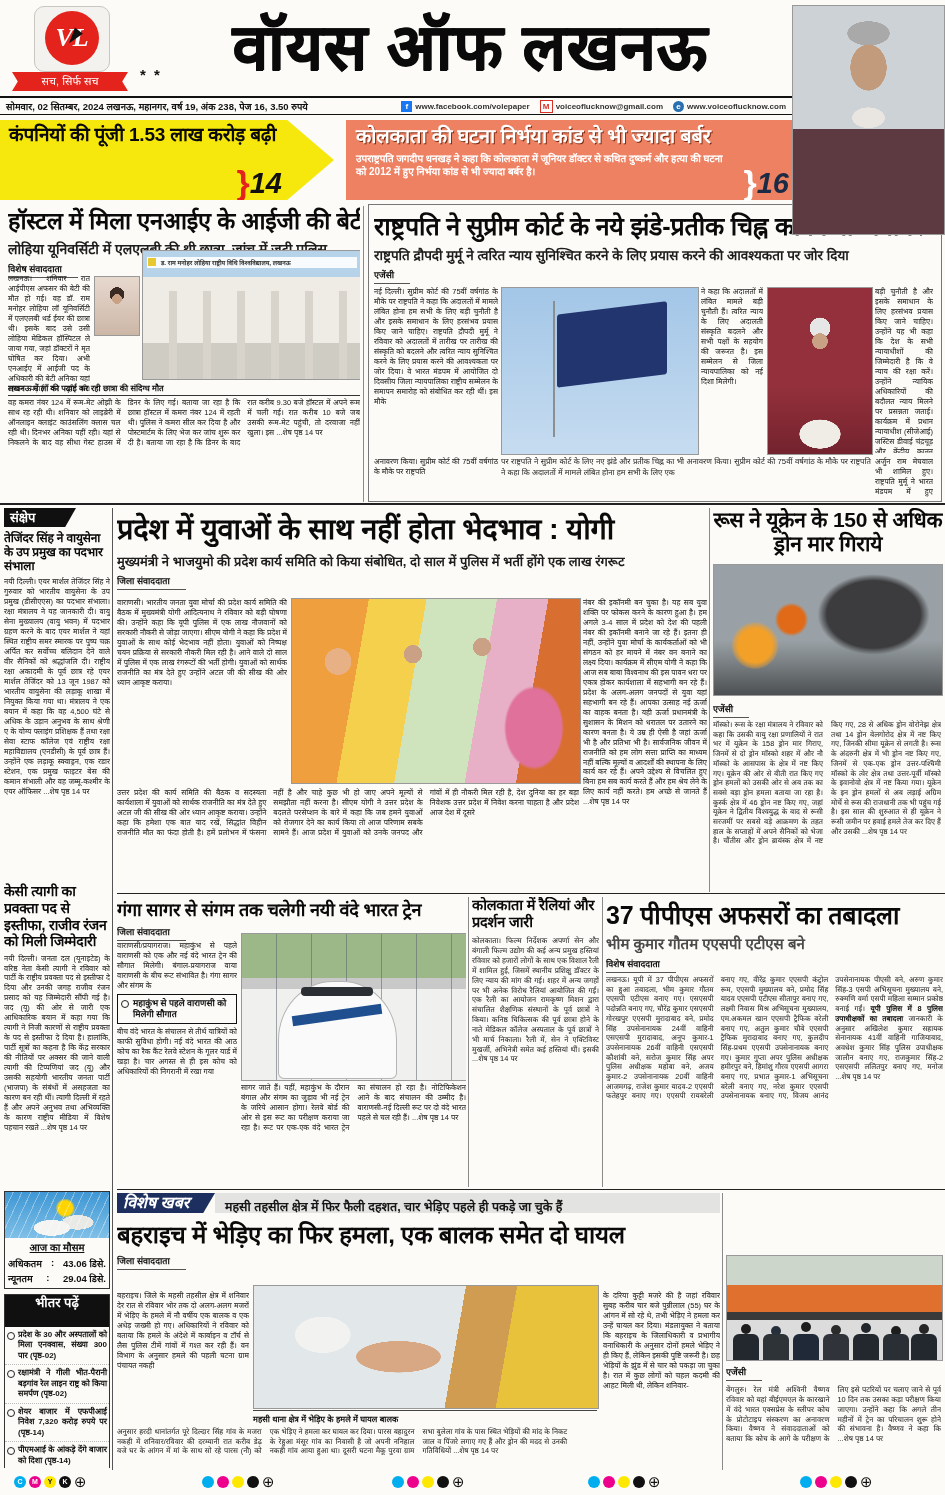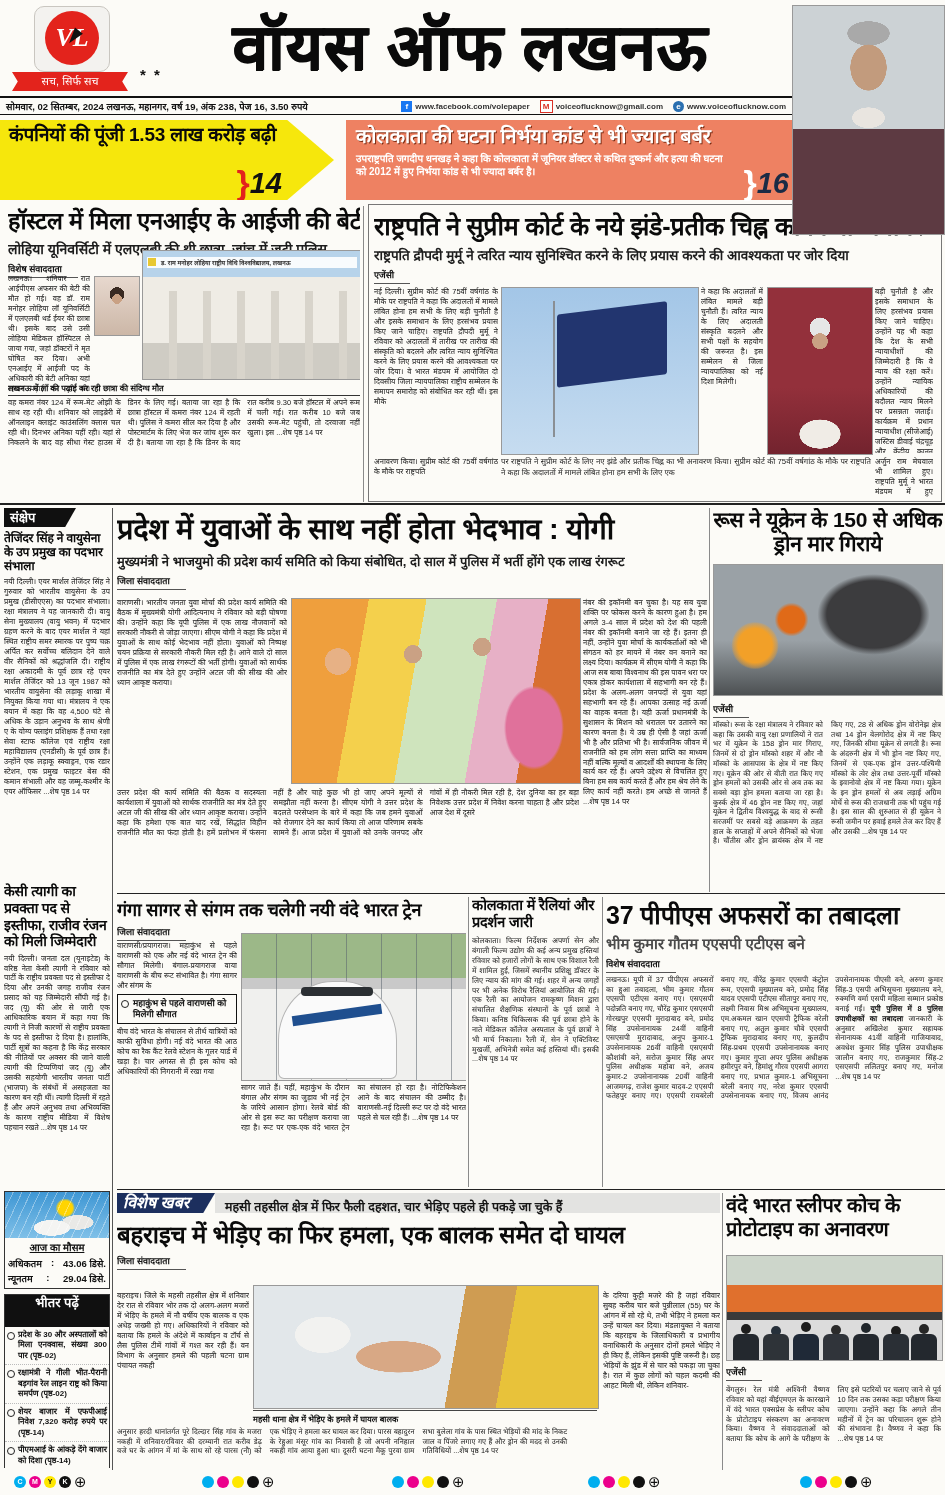--- a/index.html
+++ b/index.html
@@ -269,21 +269,20 @@
          radial-gradient(ellipse 70px 26px at 42% 58%, #d8a885 0 60%, transparent 61%),
          radial-gradient(ellipse 46px 30px at 20% 40%, #f2f2f0 0 60%, transparent 61%),
          linear-gradient(100deg,#e2e7ea 0 58%,#cf9c52 58% 72%,#e8c23a 72% 100%);"></div>
     <div class="caption" style="position:absolute;left:136px;top:217px;width:344px;border-top:1px solid #444;padding-top:2px;">महसी थाना क्षेत्र में भेड़िए के हमले में घायल बालक</div>
     <div class="body-txt abs" style="left:486px;top:98px;width:117px;height:132px;">के दरिया कुट्टी मजरे की है जहां रविवार सुबह करीब चार बजे पुन्नीलाल (55) घर के आंगन में सो रहे थे, तभी भेड़िए ने हमला कर उन्हें घायल कर दिया। मंडलायुक्त ने बताया कि बहराइच के जिलाधिकारी व प्रभागीय वनाधिकारी के अनुसार दोनों हमले भेड़िए ने ही किए हैं, लेकिन इसकी पुष्टि जरूरी है। छह भेड़ियों के झुंड में से चार को पकड़ा जा चुका है। रात में कुछ लोगों को चहल कदमी की आहट मिली थी, लेकिन शनिवार-</div>
     <div class="body-txt cols4 abs" style="left:0;top:234px;width:603px;height:42px;font-size:7.3px;">अनुसार हरदी थानांतर्गत पूरे दिल्दार सिंह गांव के मजरा नकही में शनिवार/रविवार की दरम्यानी रात करीब डेढ़ बजे घर के आंगन में मां के साथ सो रहे पारस (नौ) को एक भेड़िए ने हमला कर घायल कर दिया। पारस बहादुरन के रेहुआ मंसूर गांव का निवासी है जो अपनी ननिहाल नकही गांव आया हुआ था। दूसरी घटना मैकू पुरवा ग्राम सभा बुलेला गांव के पास स्थित भेड़ियों की मांद के निकट जाल व पिंजरे लगाए गए हैं और ड्रोन की मदद से उनकी गतिविधियों ...शेष पृष्ठ 14 पर</div>
   </div>
   <div class="vline" style="left:722px;top:1193px;height:277px;"></div>
 
   <div class="abs" style="left:726px;top:1193px;width:217px;height:277px;overflow:hidden;">
-    <div class="headline" style="font-size:20px;line-height:1.2;">वंदे भारत स्लीपर कोच के प्रोटोटाइप का अनावरण</div>
     <div class="photo" style="left:0;top:62px;width:215px;height:104px;background:linear-gradient(180deg,#cdd6cb 0 28%,#e0702d 28% 54%,#3a3a3a 54% 62%,#dcdcdc 62% 100%);">
       <div style="position:absolute;bottom:26px;left:14px;width:10px;height:10px;border-radius:50%;background:#1d1d1d;
            box-shadow:30px 2px 0 #26303a,60px -2px 0 #1d1d1d,90px 1px 0 #2b2b2b,120px -1px 0 #20262b,150px 2px 0 #1d1d1d,178px 0 0 #262626;"></div>
       <div style="position:absolute;bottom:0;left:6px;width:26px;height:26px;border-radius:6px 6px 0 0;background:#23282e;
            box-shadow:30px 0 0 #2e3338,60px 0 0 #1f2937,90px 0 0 #30343a,120px 0 0 #23282e,150px 0 0 #2a2f35,178px 0 0 #23282e;"></div>
     </div>
     <div class="byline" style="position:absolute;left:0;top:172px;">एजेंसी</div>
     <div class="body-txt cols2 abs" style="left:0;top:192px;width:215px;height:84px;font-size:7.4px;">बेंगलुरु। रेल मंत्री अश्विनी वैष्णव रविवार को यहां बीईएमएल के कारखाने में वंदे भारत एक्सप्रेस के स्लीपर कोच के प्रोटोटाइप संस्करण का अनावरण किया। वैष्णव ने संवाददाताओं को बताया कि कोच के आगे के परीक्षण के लिए इसे पटरियों पर चलाए जाने से पूर्व 10 दिन तक उसका कड़ा परीक्षण किया जाएगा। उन्होंने कहा कि अगले तीन महीनों में ट्रेन का परिचालन शुरू होने की संभावना है। वैष्णव ने कहा कि ...शेष पृष्ठ 14 पर</div>
   </div>
 

